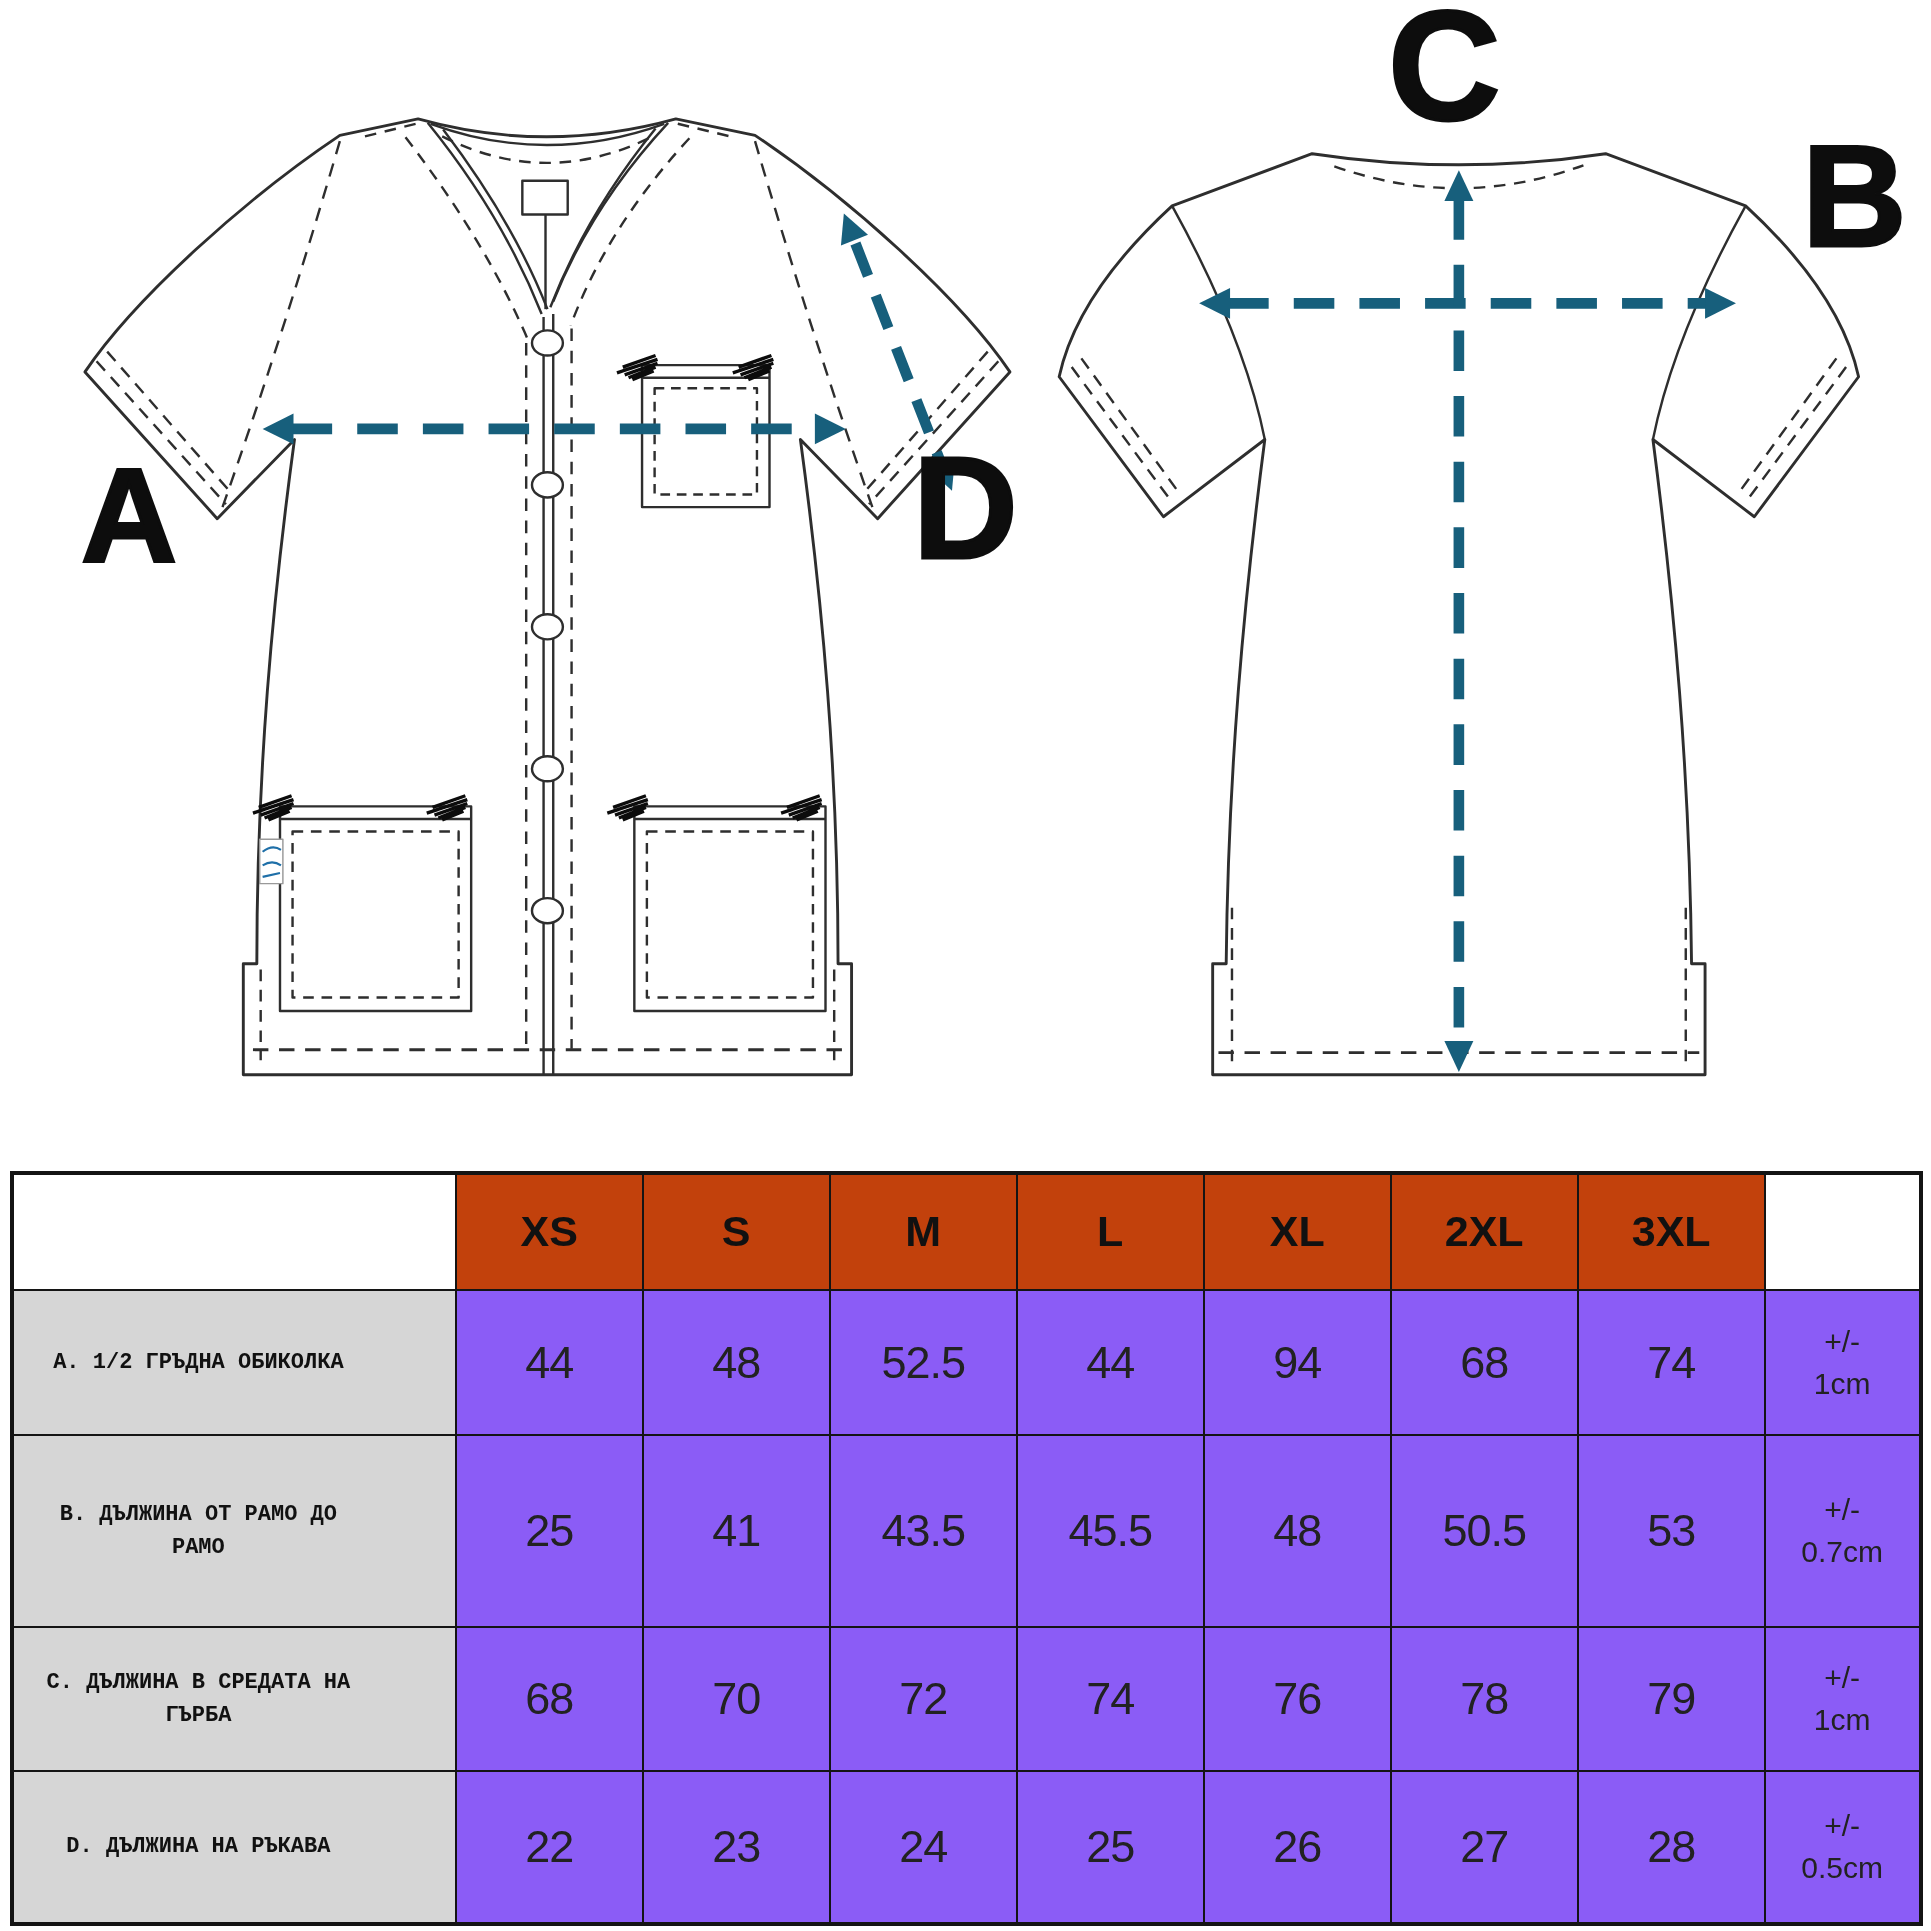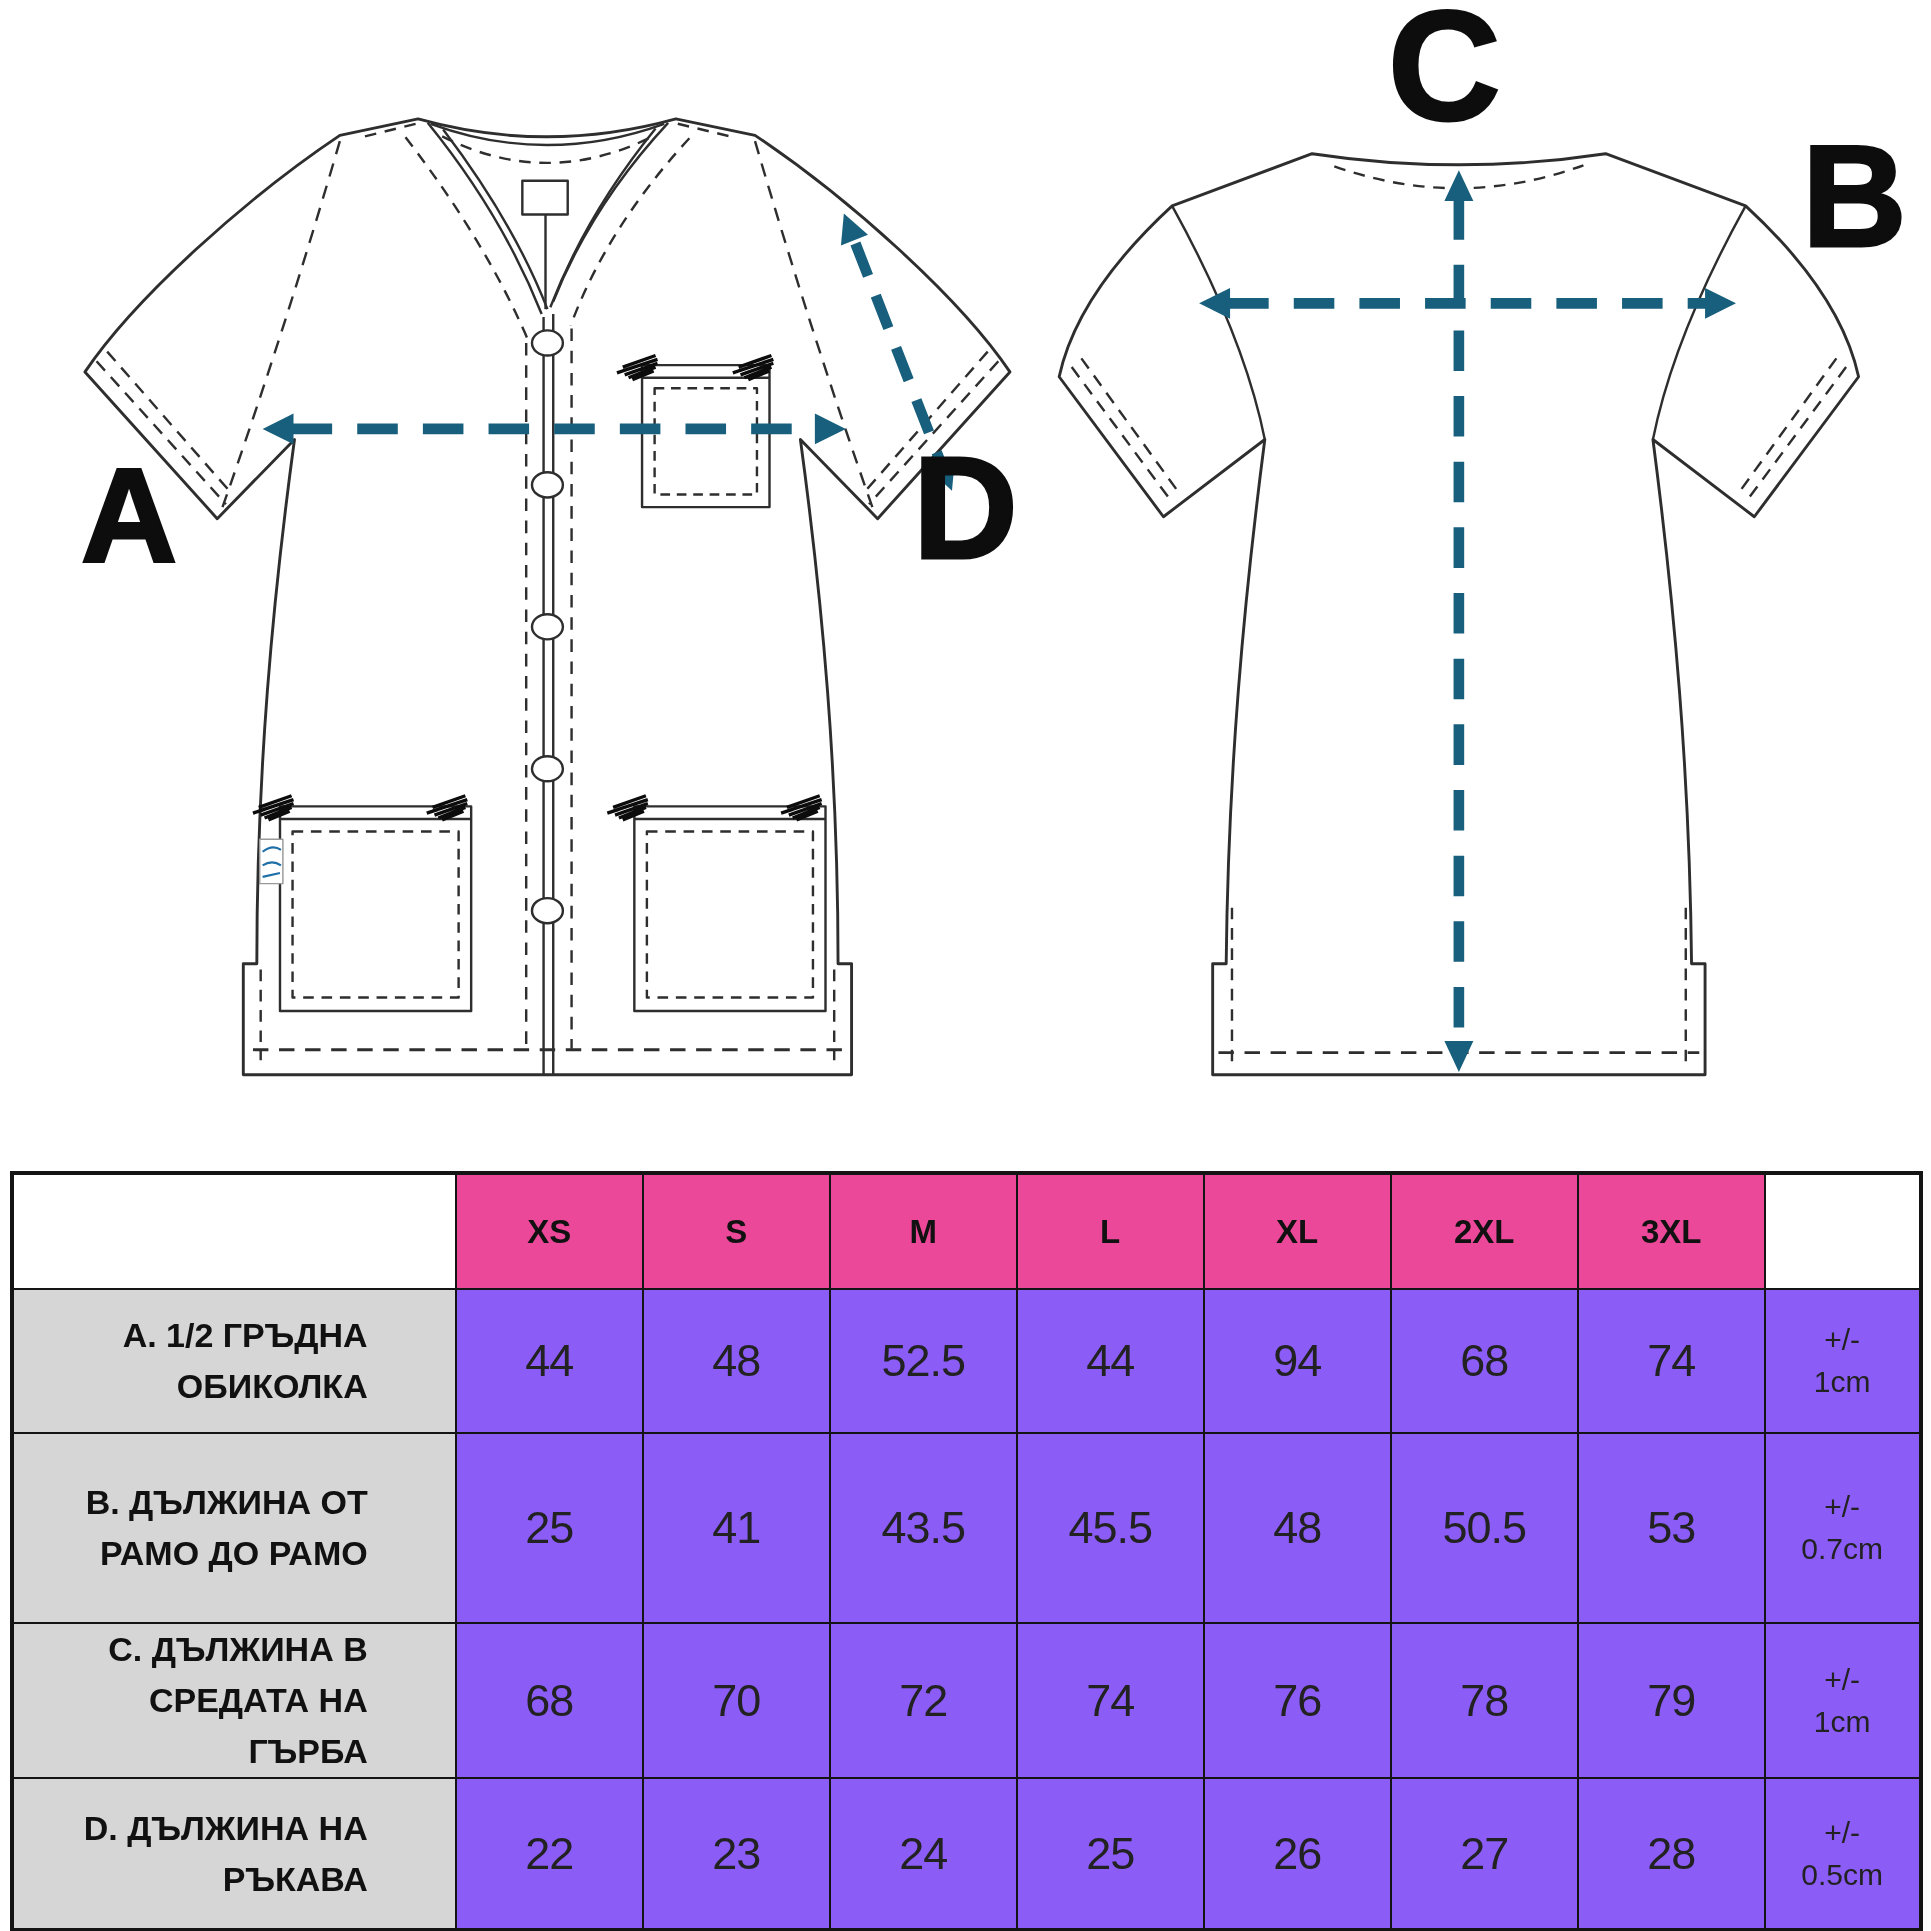--- a/index.html
+++ b/index.html
@@ -16,24 +16,24 @@
   .size-table{position:absolute;left:9.7px;top:1171px;width:1912px;height:755px;
       border-collapse:collapse;table-layout:fixed;}
   .size-table td{border:2.9px solid #141414;text-align:center;vertical-align:middle;
       background:#8b5cf6;}
   .size-table{border:4.8px solid #141414;}
   .r-h{height:116px;}
   .r-a{height:144px;}
   .r-b{height:190px;}
   .r-c{height:143px;}
   .r-d{height:152px;}
-  td.hdr{background:#ec4899;font-weight:bold;font-size:33px;}
+  td.hdr{background:#c2410c;font-weight:bold;font-size:43px;}
   td.corner, td.tolhdr{background:#ffffff;}
-  td.rowlabel{background:#d6d6d6;font-weight:bold;font-size:34px;text-align:right;
-      padding:0 87px 0 15.4px;line-height:1.5;}
+  td.rowlabel{background:#d6d6d6;font-weight:bold;font-size:22px;text-align:center;
+      padding:0 87px 0 15.4px;line-height:1.5;font-family:Liberation Mono, monospace;}
   td.val{font-size:45px;color:#222;letter-spacing:-1px;}
   td.tol{font-size:30px;line-height:1.4;white-space:pre-line;color:#222;}
 </style>
 </head>
 <body>
 
 <div class="stage">
 
   <svg style="position:absolute;left:0;top:0" width="1931" height="1159" viewBox="0 0 2000 1200">
     <defs>

